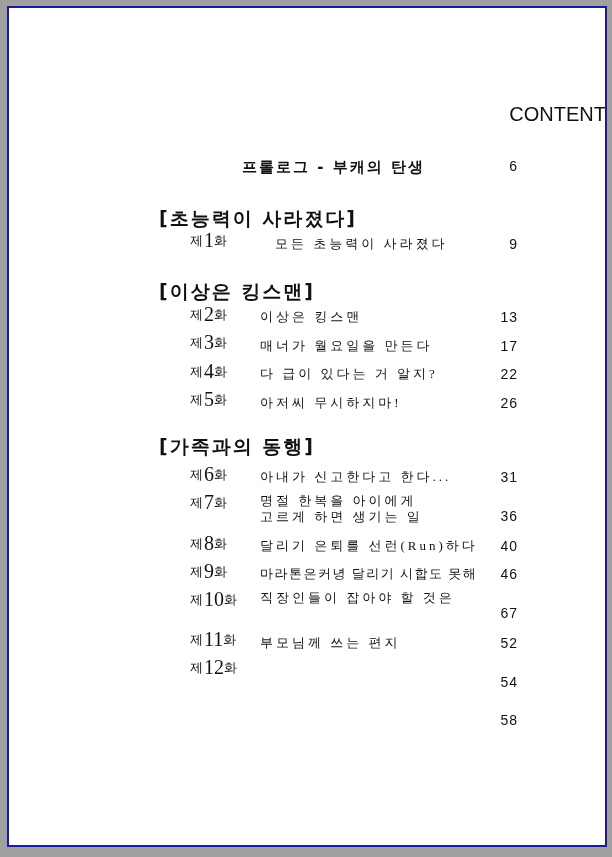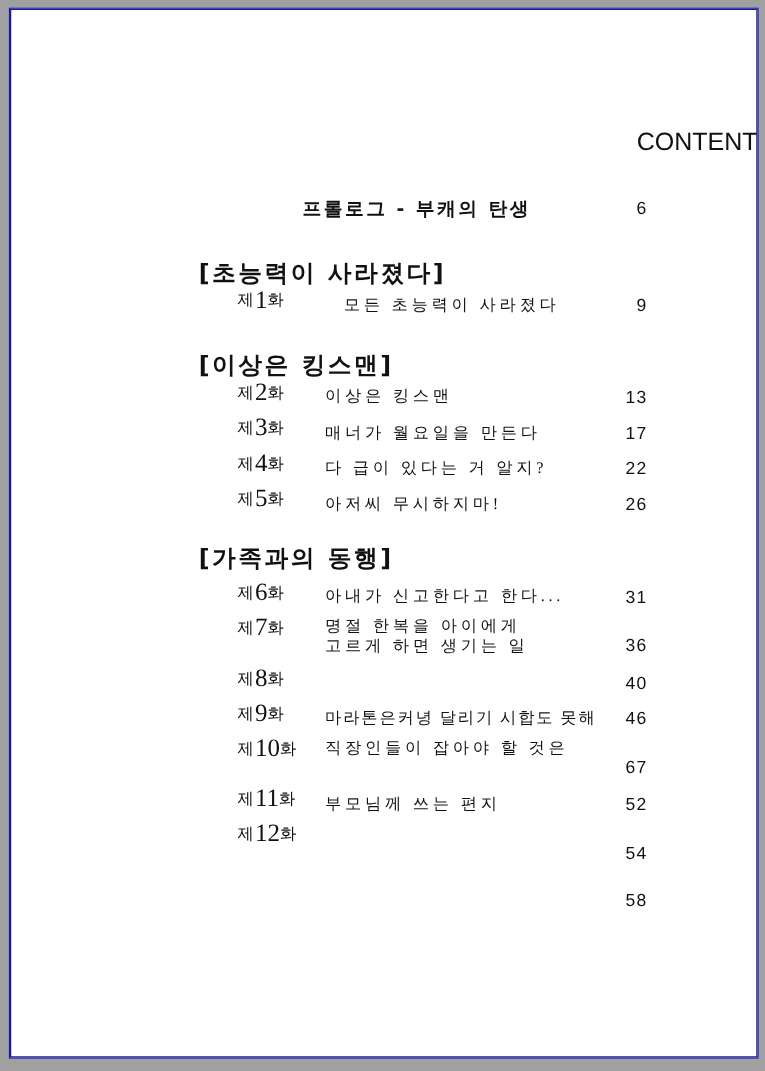--- a/index.html
+++ b/index.html
@@ -65,20 +65,21 @@
   <div class="num" style="top:462px">31</div>
 
   <div class="ch-label" style="top:484px"><span>제</span><span class="n">7</span><span>화</span></div>
   <div class="ch-title" style="top:486px">
       <div>명절 한복을 아이에게</div>
       <div>고르게 하면 생기는 일</div>
     </div>
   <div class="num" style="top:501px">36</div>
 
   <div class="ch-label" style="top:525px"><span>제</span><span class="n">8</span><span>화</span></div>
+  <div class="ch-title" style="top:531px"><span>달리기 은퇴를 선런(Run)하다</span></div>
   <div class="num" style="top:531px">40</div>
 
   <div class="ch-label" style="top:553px"><span>제</span><span class="n">9</span><span>화</span></div>
   <div class="ch-title" style="top:559px;letter-spacing:1.5px">마라톤은커녕 달리기 시합도 못해</div>
   <div class="num" style="top:559px">46</div>
 
   <div class="ch-label" style="top:581px"><span>제</span><span class="n">10</span><span>화</span></div>
   <div class="ch-title" style="top:583px">
       <div>직장인들이 잡아야  할 것은</div>
     </div>

